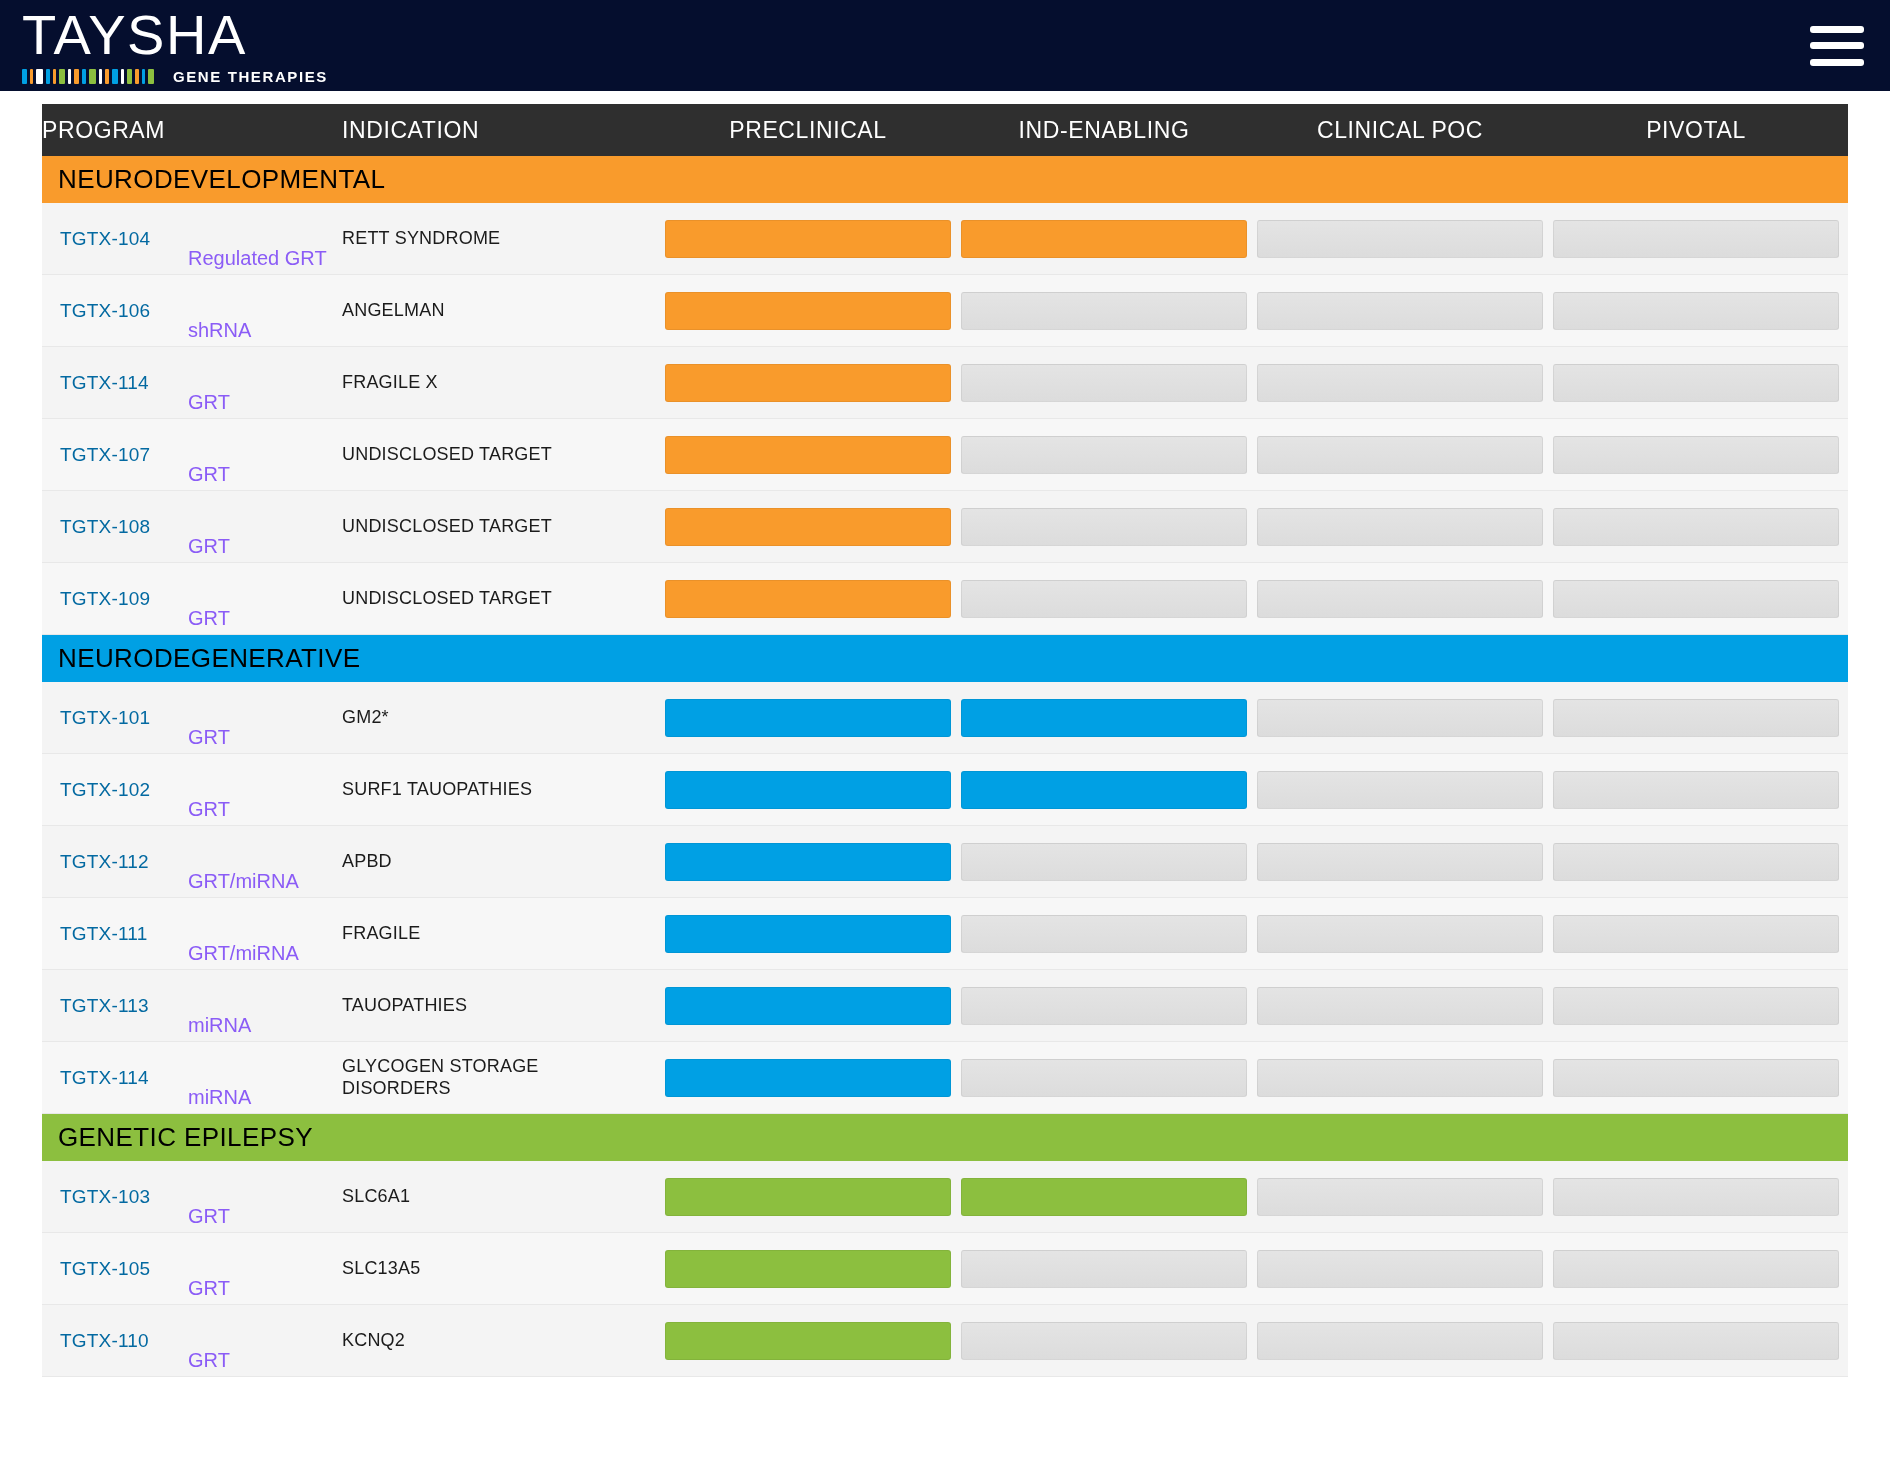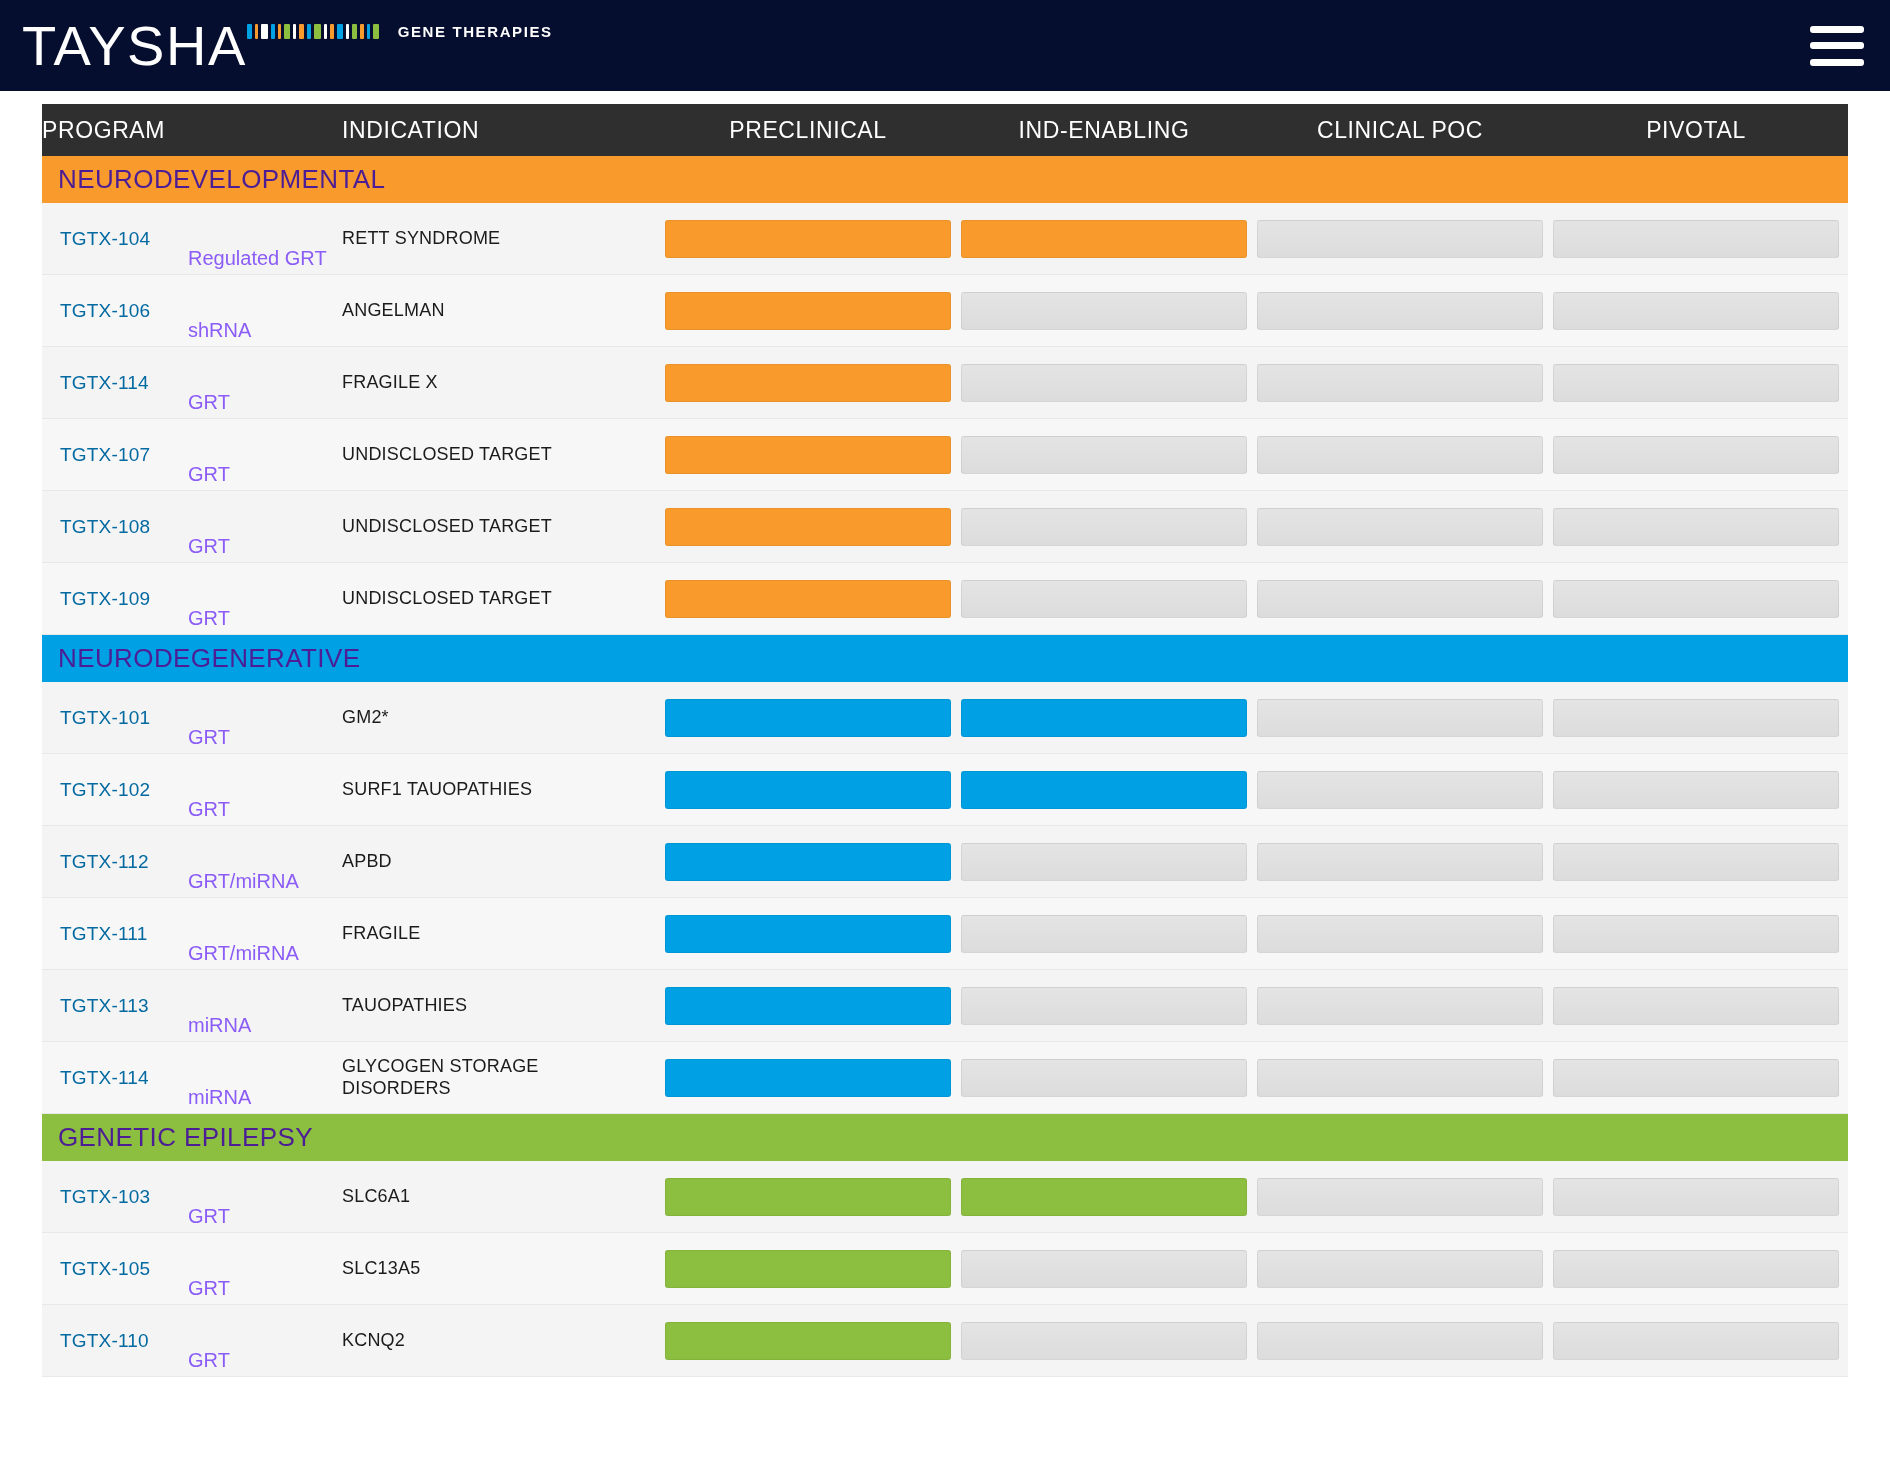--- a/index.html
+++ b/index.html
@@ -12,21 +12,21 @@
 
   
   .topbar {
     position: relative;
     height: 91px;
     background: #050e2e;
     display: flex;
     align-items: center;
     padding: 0 22px;
   }
-  .logo-block { display: flex; justify-content: center; }
+  .logo-block { display: flex; flex-direction: column; justify-content: center; }
   .logo-word {
     color: #ffffff;
     font-size: 56px;
     letter-spacing: 1.5px;
     font-weight: 400;
     line-height: 56px;
     font-family: "Liberation Sans", sans-serif;
   }
   .logo-sub { display: flex; align-items: flex-end; gap: 12px; margin-top: 5px; height: 16px; }
   .barcode { display: flex; align-items: center; gap: 3px; height: 15px; margin-right: 7px; }
@@ -66,21 +66,21 @@
   }
   .col-program   { width: 300px; }
   .col-indication{ width: 318px; }
   .col-stage     { width: 296px; text-align: center; }
 
   .section-band {
     height: 47px;
     display: flex;
     align-items: center;
     padding-left: 16px;
-    color: #4c1d95;
+    color: #000000;
     font-size: 26px;
     letter-spacing: 0.4px;
   }
   .band-orange { background: #f99b2c; }
   .band-blue   { background: #00a0e4; }
   .band-green  { background: #8cbf3f; }
 
   .row {
     display: flex;
     align-items: center;

